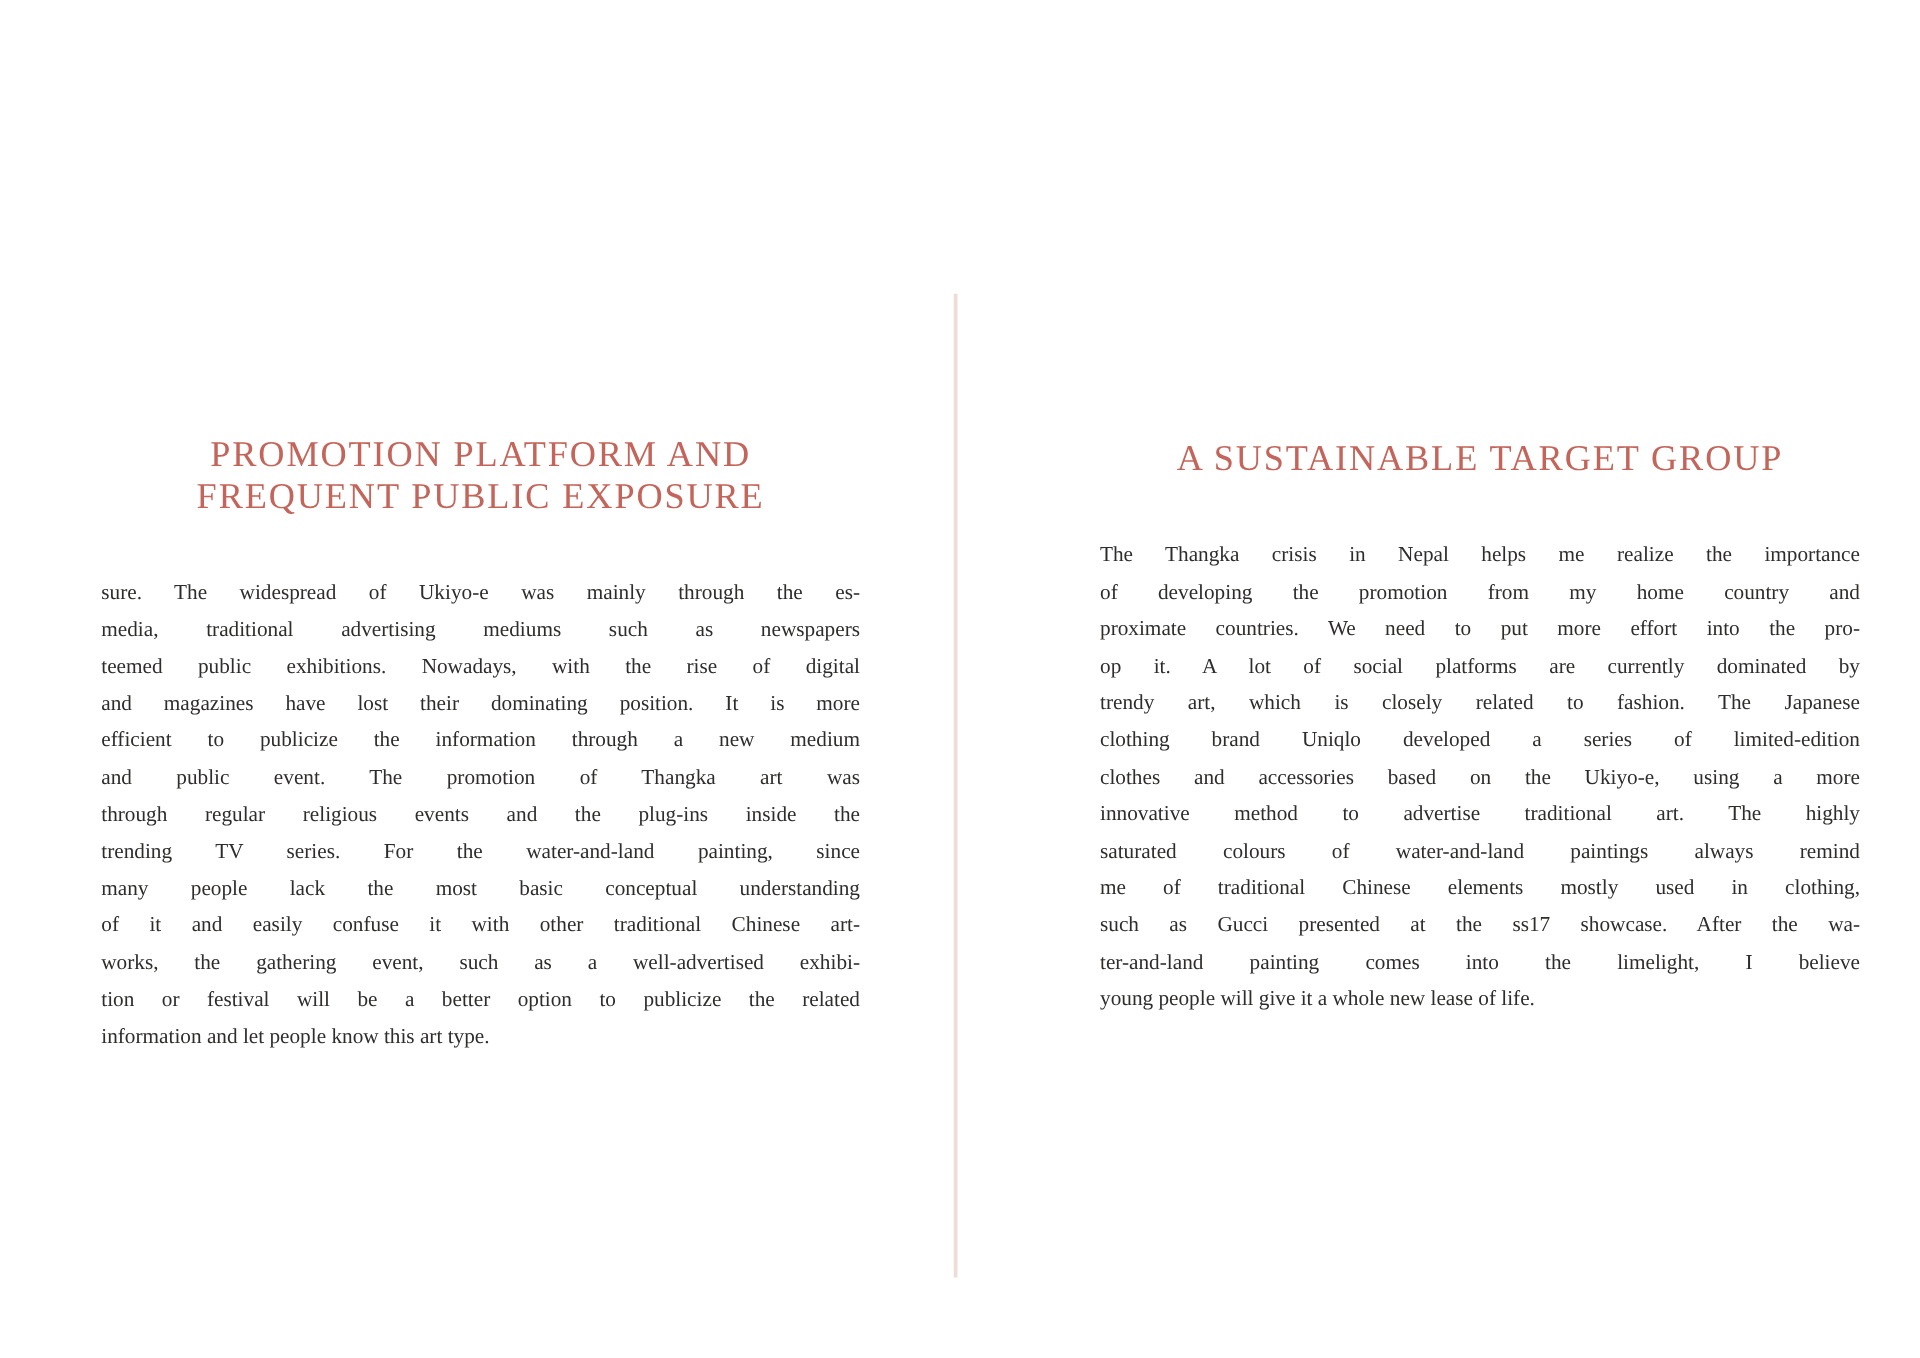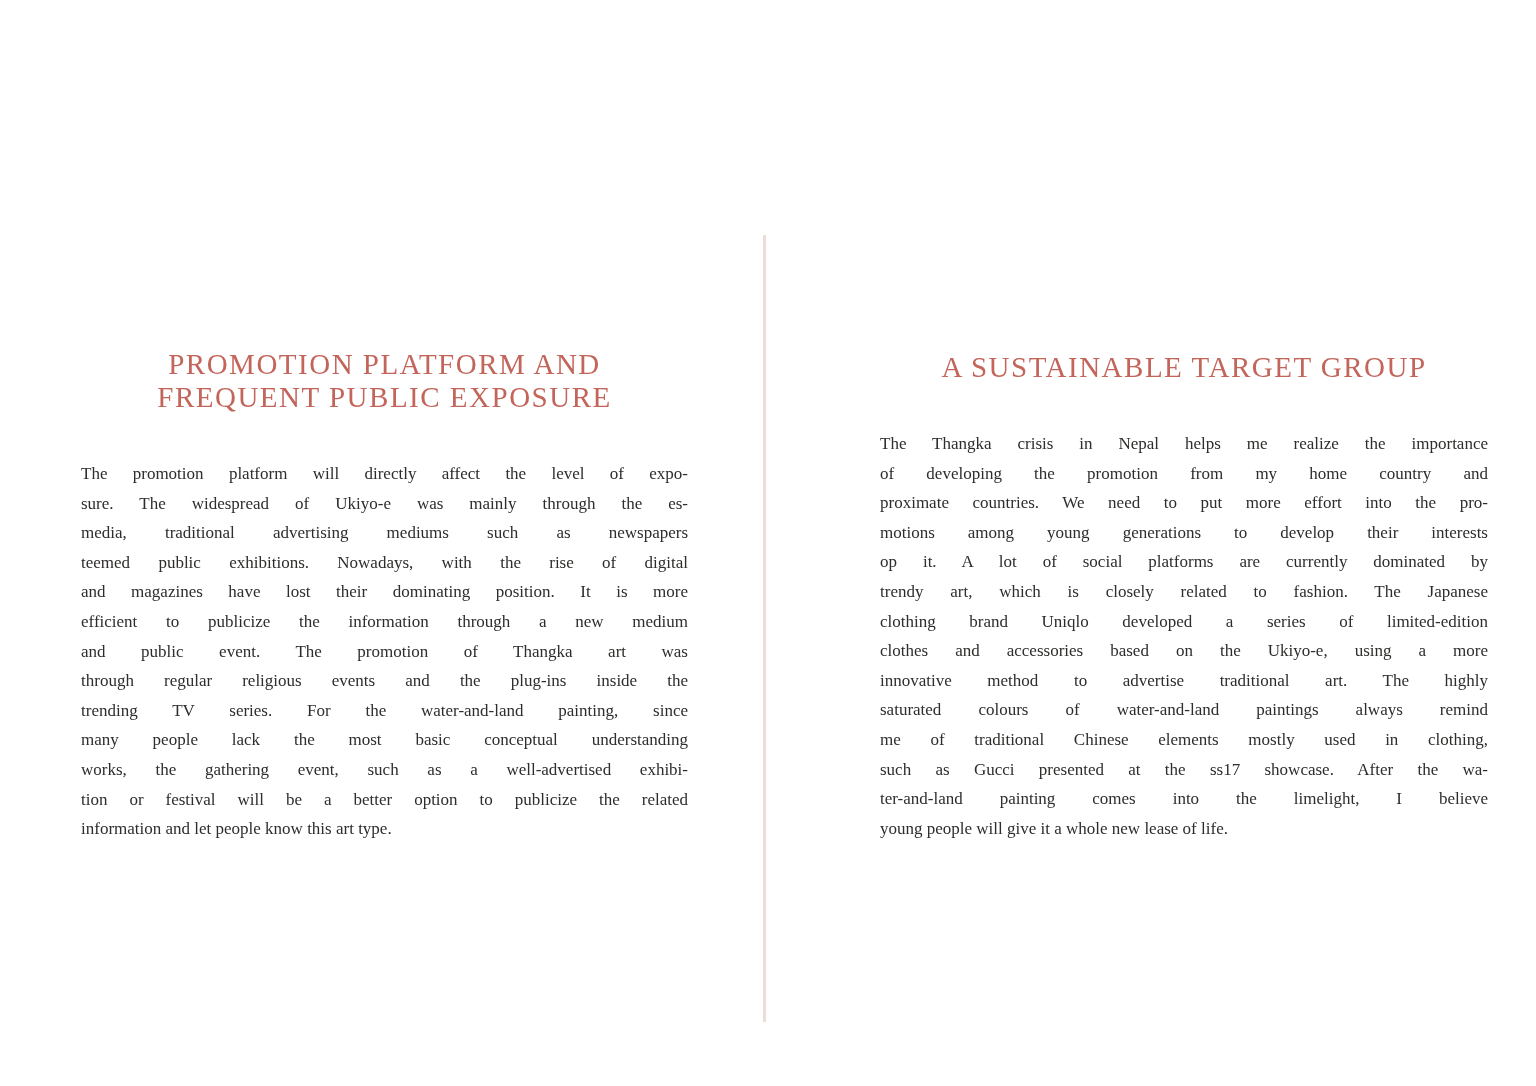--- a/index.html
+++ b/index.html
@@ -68,45 +68,44 @@
 <div>
 
   <div class="divider"></div>
 
   <section class="column left">
     <h2 class="heading">
         <div class="line">PROMOTION PLATFORM AND</div>
         <div class="line final">FREQUENT PUBLIC EXPOSURE</div>
       </h2>
     <div class="body-text">
-        <div class="line">The promotion platform will directly affect the level of expo-</div>
         <div class="line">sure. The widespread of Ukiyo-e was mainly through the es-</div>
         <div class="line">media, traditional advertising mediums such as newspapers</div>
         <div class="line">teemed public exhibitions. Nowadays, with the rise of digital</div>
         <div class="line">and magazines have lost their dominating position. It is more</div>
         <div class="line">efficient to publicize the information through a new medium</div>
         <div class="line">and public event. The promotion of Thangka art was</div>
         <div class="line">through regular religious events and the plug-ins inside the</div>
         <div class="line">trending TV series. For the water-and-land painting, since</div>
         <div class="line">many people lack the most basic conceptual understanding</div>
+        <div class="line">of it and easily confuse it with other traditional Chinese art-</div>
         <div class="line">works, the gathering event, such as a well-advertised exhibi-</div>
         <div class="line">tion or festival will be a better option to publicize the related</div>
         <div class="line final">information and let people know this art type.</div>
       </div>
   </section>
 
   <section class="column right">
     <h2 class="heading">
         <div class="line final">A SUSTAINABLE TARGET GROUP</div>
       </h2>
     <div class="body-text">
         <div class="line">The Thangka crisis in Nepal helps me realize the importance</div>
         <div class="line">of developing the promotion from my home country and</div>
         <div class="line">proximate countries. We need to put more effort into the pro-</div>
-        <div class="line">motions among young generations to develop their interests</div>
         <div class="line">op it. A lot of social platforms are currently dominated by</div>
         <div class="line">trendy art, which is closely related to fashion. The Japanese</div>
         <div class="line">clothing brand Uniqlo developed a series of limited-edition</div>
         <div class="line">clothes and accessories based on the Ukiyo-e, using a more</div>
         <div class="line">innovative method to advertise traditional art. The highly</div>
         <div class="line">saturated colours of water-and-land paintings always remind</div>
         <div class="line">me of traditional Chinese elements mostly used in clothing,</div>
         <div class="line">such as Gucci presented at the ss17 showcase. After the wa-</div>
         <div class="line">ter-and-land painting comes into the limelight, I believe</div>
         <div class="line final">young people will give it a whole new lease of life.</div>

